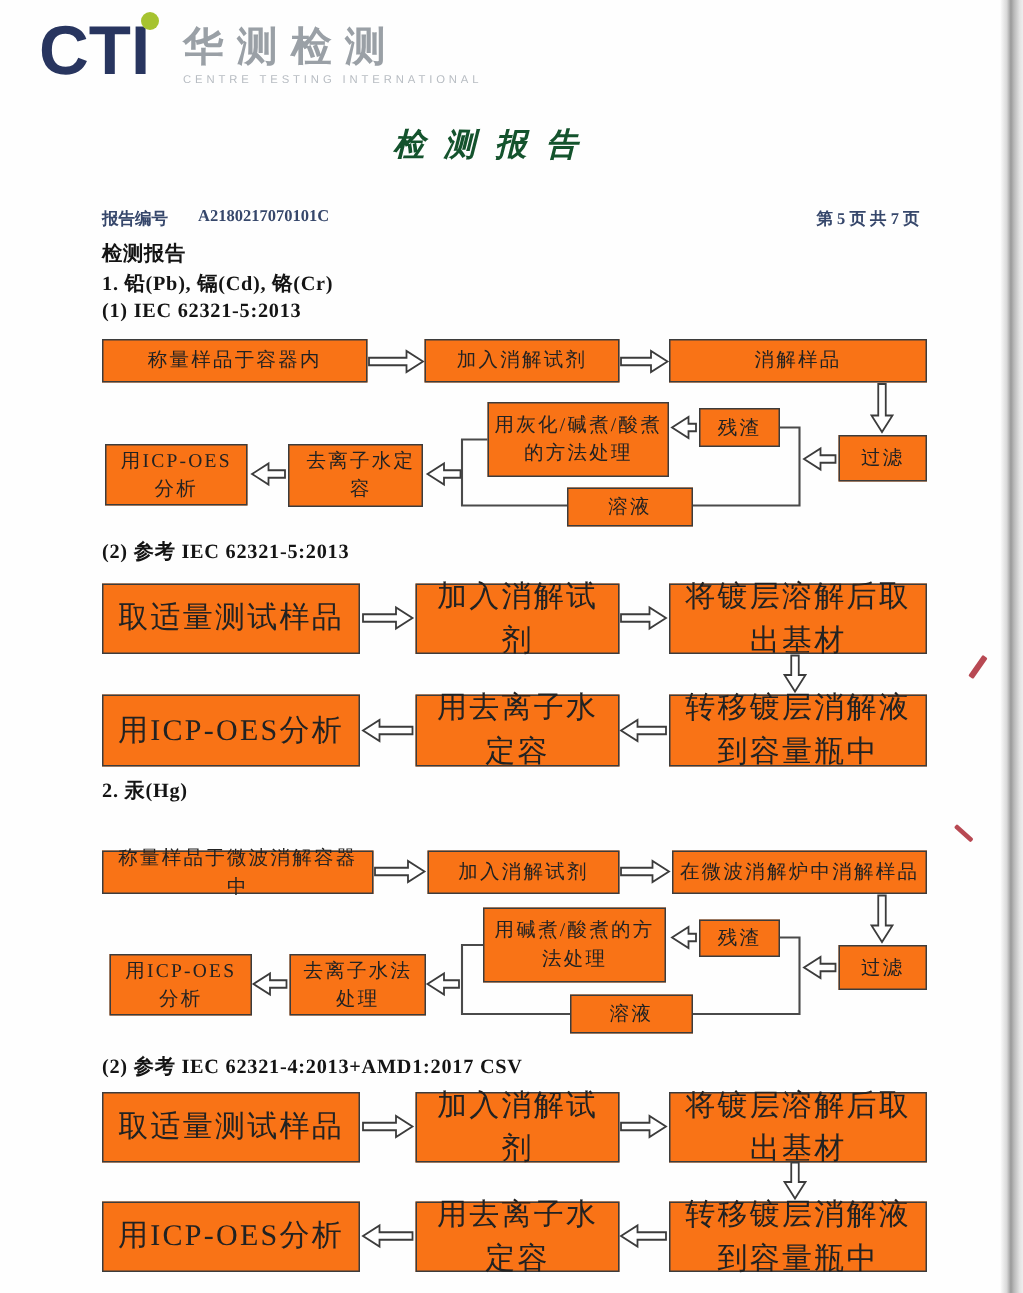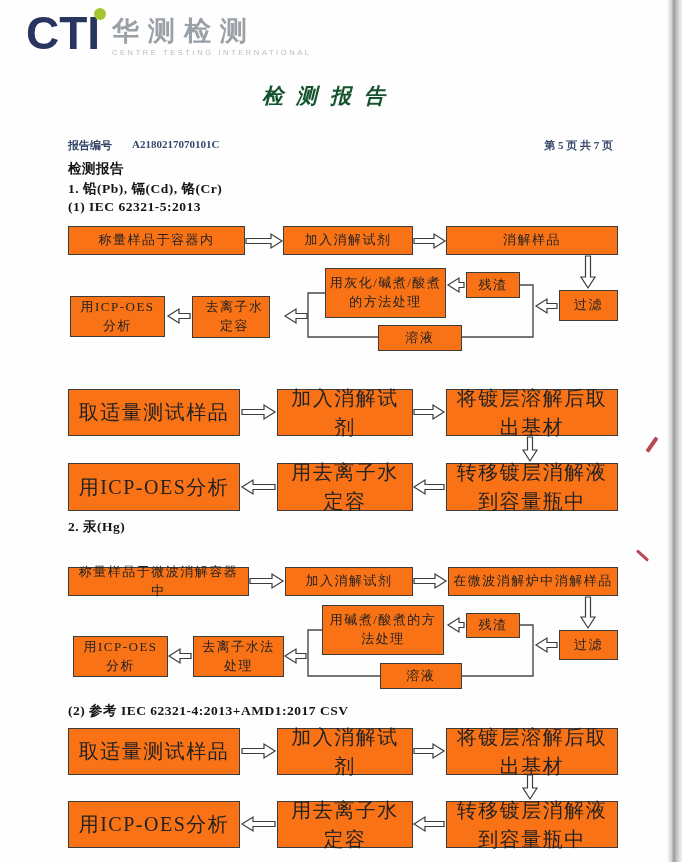--- a/index.html
+++ b/index.html
@@ -16,21 +16,21 @@
   }
   
   .logo{position:absolute; left:26px; top:8px; height:52px; display:flex; align-items:flex-start;}
   .cti-wrap{position:relative; width:86px; height:50px;}
   .cti-text{
     font-family:"Liberation Sans","DejaVu Sans",sans-serif;
     font-weight:bold; font-size:46px; line-height:50px; letter-spacing:0px;
     color:#28355f;
   }
   .cti-dot{position:absolute; left:68px; top:0px; width:12px; height:12px; border-radius:50%; background:#a6c330;}
-  .logo-right{padding-top:8px;}
+  .logo-right{margin-left:10px; padding-top:8px;}
   .logo-cn{
     font-family:"Liberation Sans","DejaVu Sans",sans-serif;
     font-size:27px; font-weight:bold; color:#9aa0a6; letter-spacing:9px; line-height:30px; white-space:nowrap;
   }
   .logo-en{
     font-family:"Liberation Sans","DejaVu Sans",sans-serif;
     font-size:7.5px; color:#b7bcc2; letter-spacing:2.6px; margin-top:2px; white-space:nowrap;
   }
   
   .doc-title{
@@ -80,31 +80,32 @@
     <div class="meta-left">
       <span class="report-no-label">报告编号</span>
       <span>A2180217070101C</span>
     </div>
     <div>第 5 页  共 7 页</div>
   </div>
 
   <div class="sec" style="top:160px;">检测报告</div>
   <div class="sec" style="top:180px;">1. 铅(Pb), 镉(Cd), 铬(Cr)</div>
   <div class="sec" style="top:199px;">(1) IEC 62321-5:2013</div>
+  <div class="sec" style="top:359px;">(2) 参考 IEC 62321-5:2013</div>
   <div class="sec" style="top:518px;">2. 汞(Hg)</div>
   <div class="sec" style="top:702px;">(2) 参考 IEC 62321-4:2013+AMD1:2017 CSV</div>
 
   <div class="fbox" style="left:68px;top:226px;width:177px;height:29px;">称量样品于容器内</div>
   <div class="fbox" style="left:283px;top:226px;width:130px;height:29px;">加入消解试剂</div>
   <div class="fbox" style="left:446px;top:226px;width:172px;height:29px;">消解样品</div>
   <div class="fbox" style="left:325px;top:268px;width:121px;height:50px;">用灰化/碱煮/酸煮的方法处理</div>
   <div class="fbox" style="left:466px;top:272px;width:54px;height:26px;">残渣</div>
   <div class="fbox" style="left:559px;top:290px;width:59px;height:31px;">过滤</div>
   <div class="fbox" style="left:378px;top:325px;width:84px;height:26px;">溶液</div>
-  <div class="fbox" style="left:192px;top:296px;width:78px;height:42px;padding-left:10px;">去离子水定容</div>
+  <div class="fbox" style="left:192px;top:296px;width:90px;height:42px;padding-left:10px;">去离子水定容</div>
   <div class="fbox" style="left:70px;top:296px;width:95px;height:41px;">用ICP-OES分析</div>
 
   <div class="fbox big" style="left:68px;top:389px;width:172px;height:47px;">取适量测试样品</div>
   <div class="fbox big" style="left:277px;top:389px;width:136px;height:47px;">加入消解试剂</div>
   <div class="fbox big" style="left:446px;top:389px;width:172px;height:47px;">将镀层溶解后取出基材</div>
   <div class="fbox big" style="left:68px;top:463px;width:172px;height:48px;">用ICP-OES分析</div>
   <div class="fbox big" style="left:277px;top:463px;width:136px;height:48px;">用去离子水定容</div>
   <div class="fbox big" style="left:446px;top:463px;width:172px;height:48px;">转移镀层消解液到容量瓶中</div>
 
   <div class="fbox" style="left:68px;top:567px;width:181px;height:29px;">称量样品于微波消解容器中</div>

